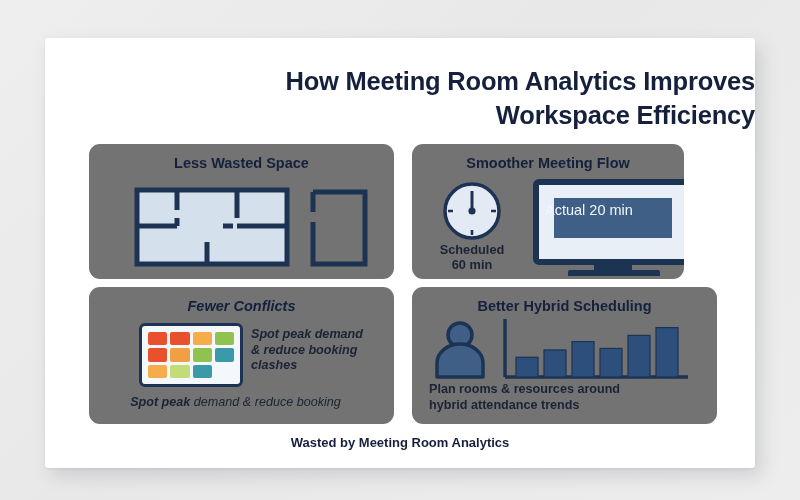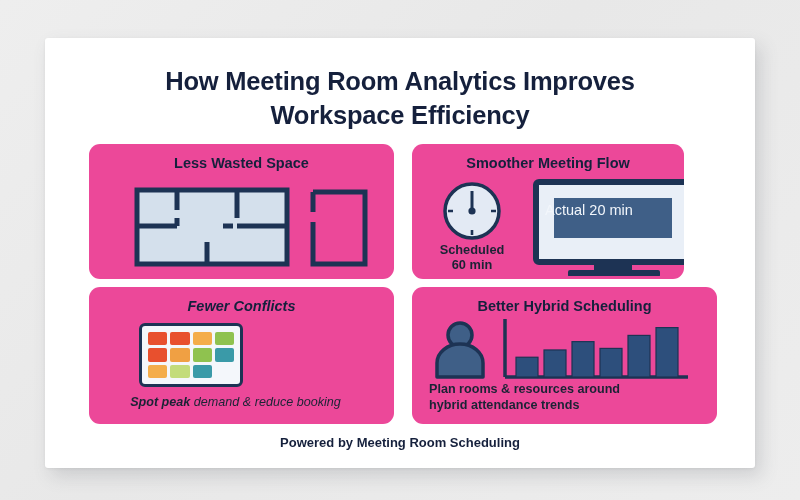--- a/index.html
+++ b/index.html
@@ -28,40 +28,40 @@
     background: #ffffff;
     border-radius: 3px;
     box-shadow: 6px 8px 18px rgba(90,95,105,0.20), 0 1px 3px rgba(0,0,0,0.06);
     overflow: hidden;
   }
   .title-block {
     position: absolute;
     left: 0;
     top: 26px;
     width: 710px;
-    text-align: center;
+    text-align: right;
   }
   .title-line {
     display: block;
     font-size: 25.5px;
     font-weight: bold;
     color: #15203c;
     letter-spacing: -0.2px;
     line-height: 34px;
   }
   .grid {
     position: absolute;
     left: 44px;
     top: 106px;
     width: 628px;
     height: 280px;
   }
   .panel {
     position: absolute;
-    background: #ec4899;
+    background: #737373;
     border-radius: 11px;
     overflow: hidden;
   }
   .panel.p1 { left: 0px;   top: 0px;   width: 305px; height: 135px; }
   .panel.p2 { left: 323px; top: 0px;   width: 272px; height: 135px; }
   .panel.p3 { left: 0px;   top: 143px; width: 305px; height: 137px; font-style: italic; }
   .panel.p4 { left: 323px; top: 143px; width: 305px; height: 137px; }
   .panel-title {
     position: absolute;
     top: 11px;
@@ -212,20 +212,25 @@
             <div class="heat-cell" style="background: rgb(232, 80, 46);"></div>
             <div class="heat-cell" style="background: rgb(240, 160, 67);"></div>
             <div class="heat-cell" style="background: rgb(143, 194, 79);"></div>
             <div class="heat-cell" style="background: rgb(58, 154, 168);"></div>
             <div class="heat-cell" style="background: rgb(244, 173, 74);"></div>
             <div class="heat-cell" style="background: rgb(195, 220, 122);"></div>
             <div class="heat-cell" style="background: rgb(58, 154, 168);"></div>
             <div class="heat-cell" style="background: transparent;"></div>
           </div>
 
+        <div class="cap p3-right">
+          <span>Spot peak demand</span><br>
+          <span>&amp; reduce booking</span><br>
+          <span>clashes</span>
+        </div>
 
         <div class="cap p3-bottom">
           <span>Spot peak</span><span class="cap-sub"> demand &amp; reduce booking</span>
         </div>
       </div>
 
       <div class="panel p4">
         <div class="panel-title">Better Hybrid Scheduling</div>
 
         <div class="p4-person">
@@ -251,15 +256,15 @@
         </div>
 
         <div class="cap p4-cap">
           <span>Plan rooms &amp; resources around</span><br>
           <span>hybrid attendance trends</span>
         </div>
       </div>
 
     </div>
 
-    <div class="footer">Powered by Meeting Room Scheduling</div>
+    <div class="footer">Wasted by Meeting Room Analytics</div>
   </div>
 </div>
 
 </body></html>

